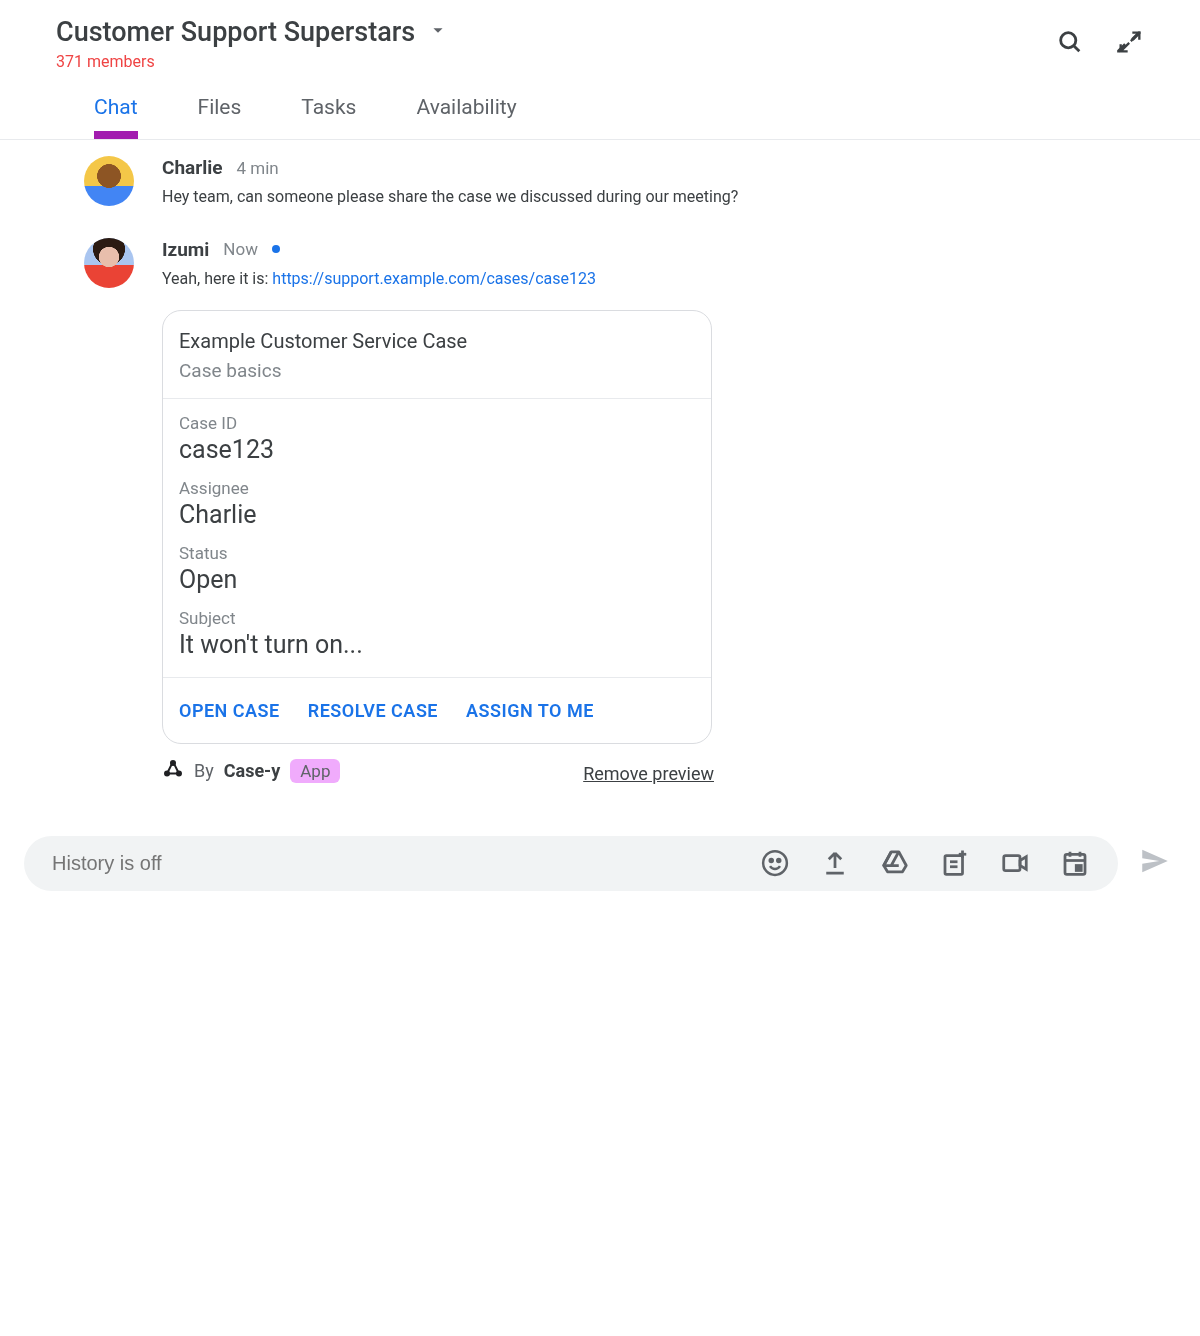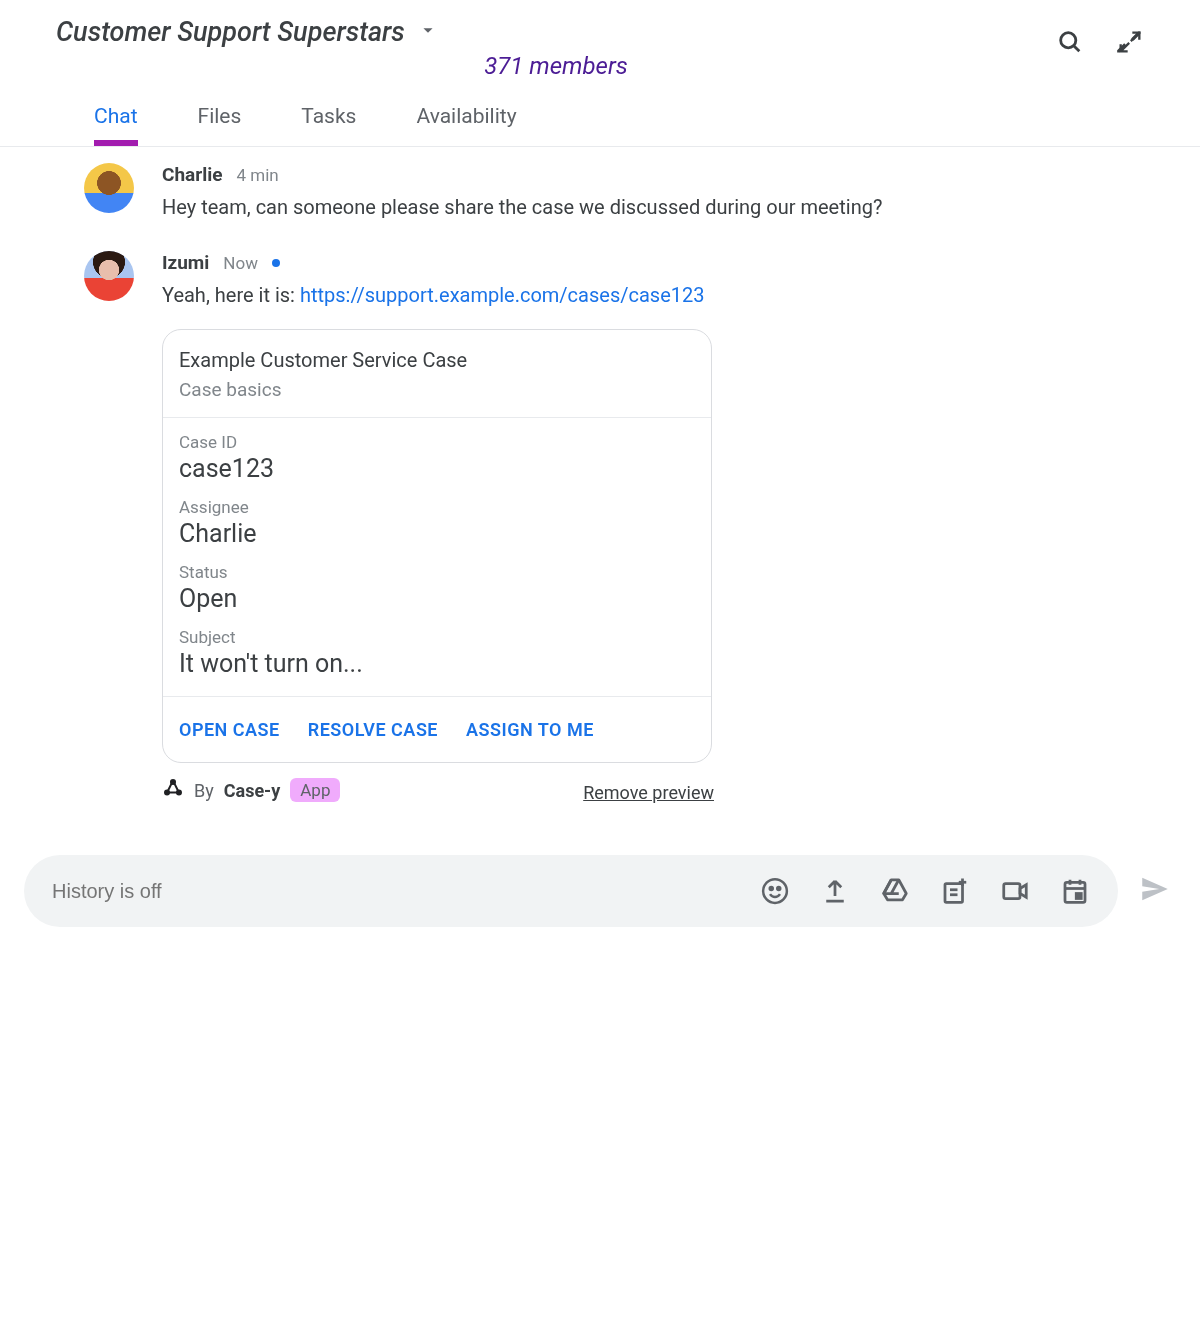--- a/index.html
+++ b/index.html
@@ -11,40 +11,39 @@
     }
     .header {
       padding: 16px 48px 0 56px;
       border-bottom: 1px solid #e8eaed;
     }
     .header-top {
       display: flex;
       justify-content: space-between;
       align-items: flex-start;
     }
-    .title-area { flex: 1; font-style: italic; }
+    .title-area { flex: 1; }
     .title-row {
       display: flex;
       align-items: center;
       gap: 12px;
     }
     .space-title {
       font-size: 27px;
       font-weight: 500;
       color: #3c4043;
     }
     .chevron-down {
       color: #5f6368;
       cursor: pointer;
     }
     .members {
-      font-size: 24px;
-      color: #4c1d95;
+      font-size: 16px;
+      color: #ef4444;
       margin-top: 4px;
-      text-align: center;
     }
     .header-actions {
       display: flex;
       gap: 32px;
       align-items: center;
       padding-top: 12px;
       padding-right: 8px;
     }
     .header-icon {
       color: #3c4043;
@@ -61,21 +60,21 @@
     }
     .tab {
       font-size: 21px;
       color: #5f6368;
       padding-bottom: 12px;
       cursor: pointer;
       border-bottom: 4px solid transparent;
     }
     .tab.active {
       color: #1a73e8;
-      border-bottom: 6px solid #a21caf;
+      border-bottom: 8px solid #a21caf;
     }
     .messages {
       padding: 16px 56px 24px 84px;
     }
     .message {
       display: flex;
       gap: 28px;
       margin-bottom: 28px;
     }
     .avatar {
@@ -105,21 +104,21 @@
       color: #80868b;
     }
     .status-dot {
       width: 8px;
       height: 8px;
       border-radius: 50%;
       background: #1a73e8;
       display: inline-block;
     }
     .msg-text {
-      font-size: 20px;
+      font-size: 16px;
       color: #3c4043;
       line-height: 1.55;
     }
     .msg-link {
       color: #1a73e8;
       text-decoration: none;
     }
     .card {
       border: 1px solid #dadce0;
       border-radius: 19px;
@@ -199,21 +198,21 @@
     .composer-row {
       display: flex;
       align-items: center;
       gap: 20px;
       padding: 0 28px 20px 24px;
     }
     .composer {
       flex: 1;
       background: #f1f3f4;
       border-radius: 40px;
-      height: 72px;
+      height: 55px;
       display: flex;
       align-items: center;
       padding: 0 28px;
       gap: 30px;
     }
     .composer-input {
       flex: 1;
       border: none;
       background: transparent;
       font-size: 20px;

